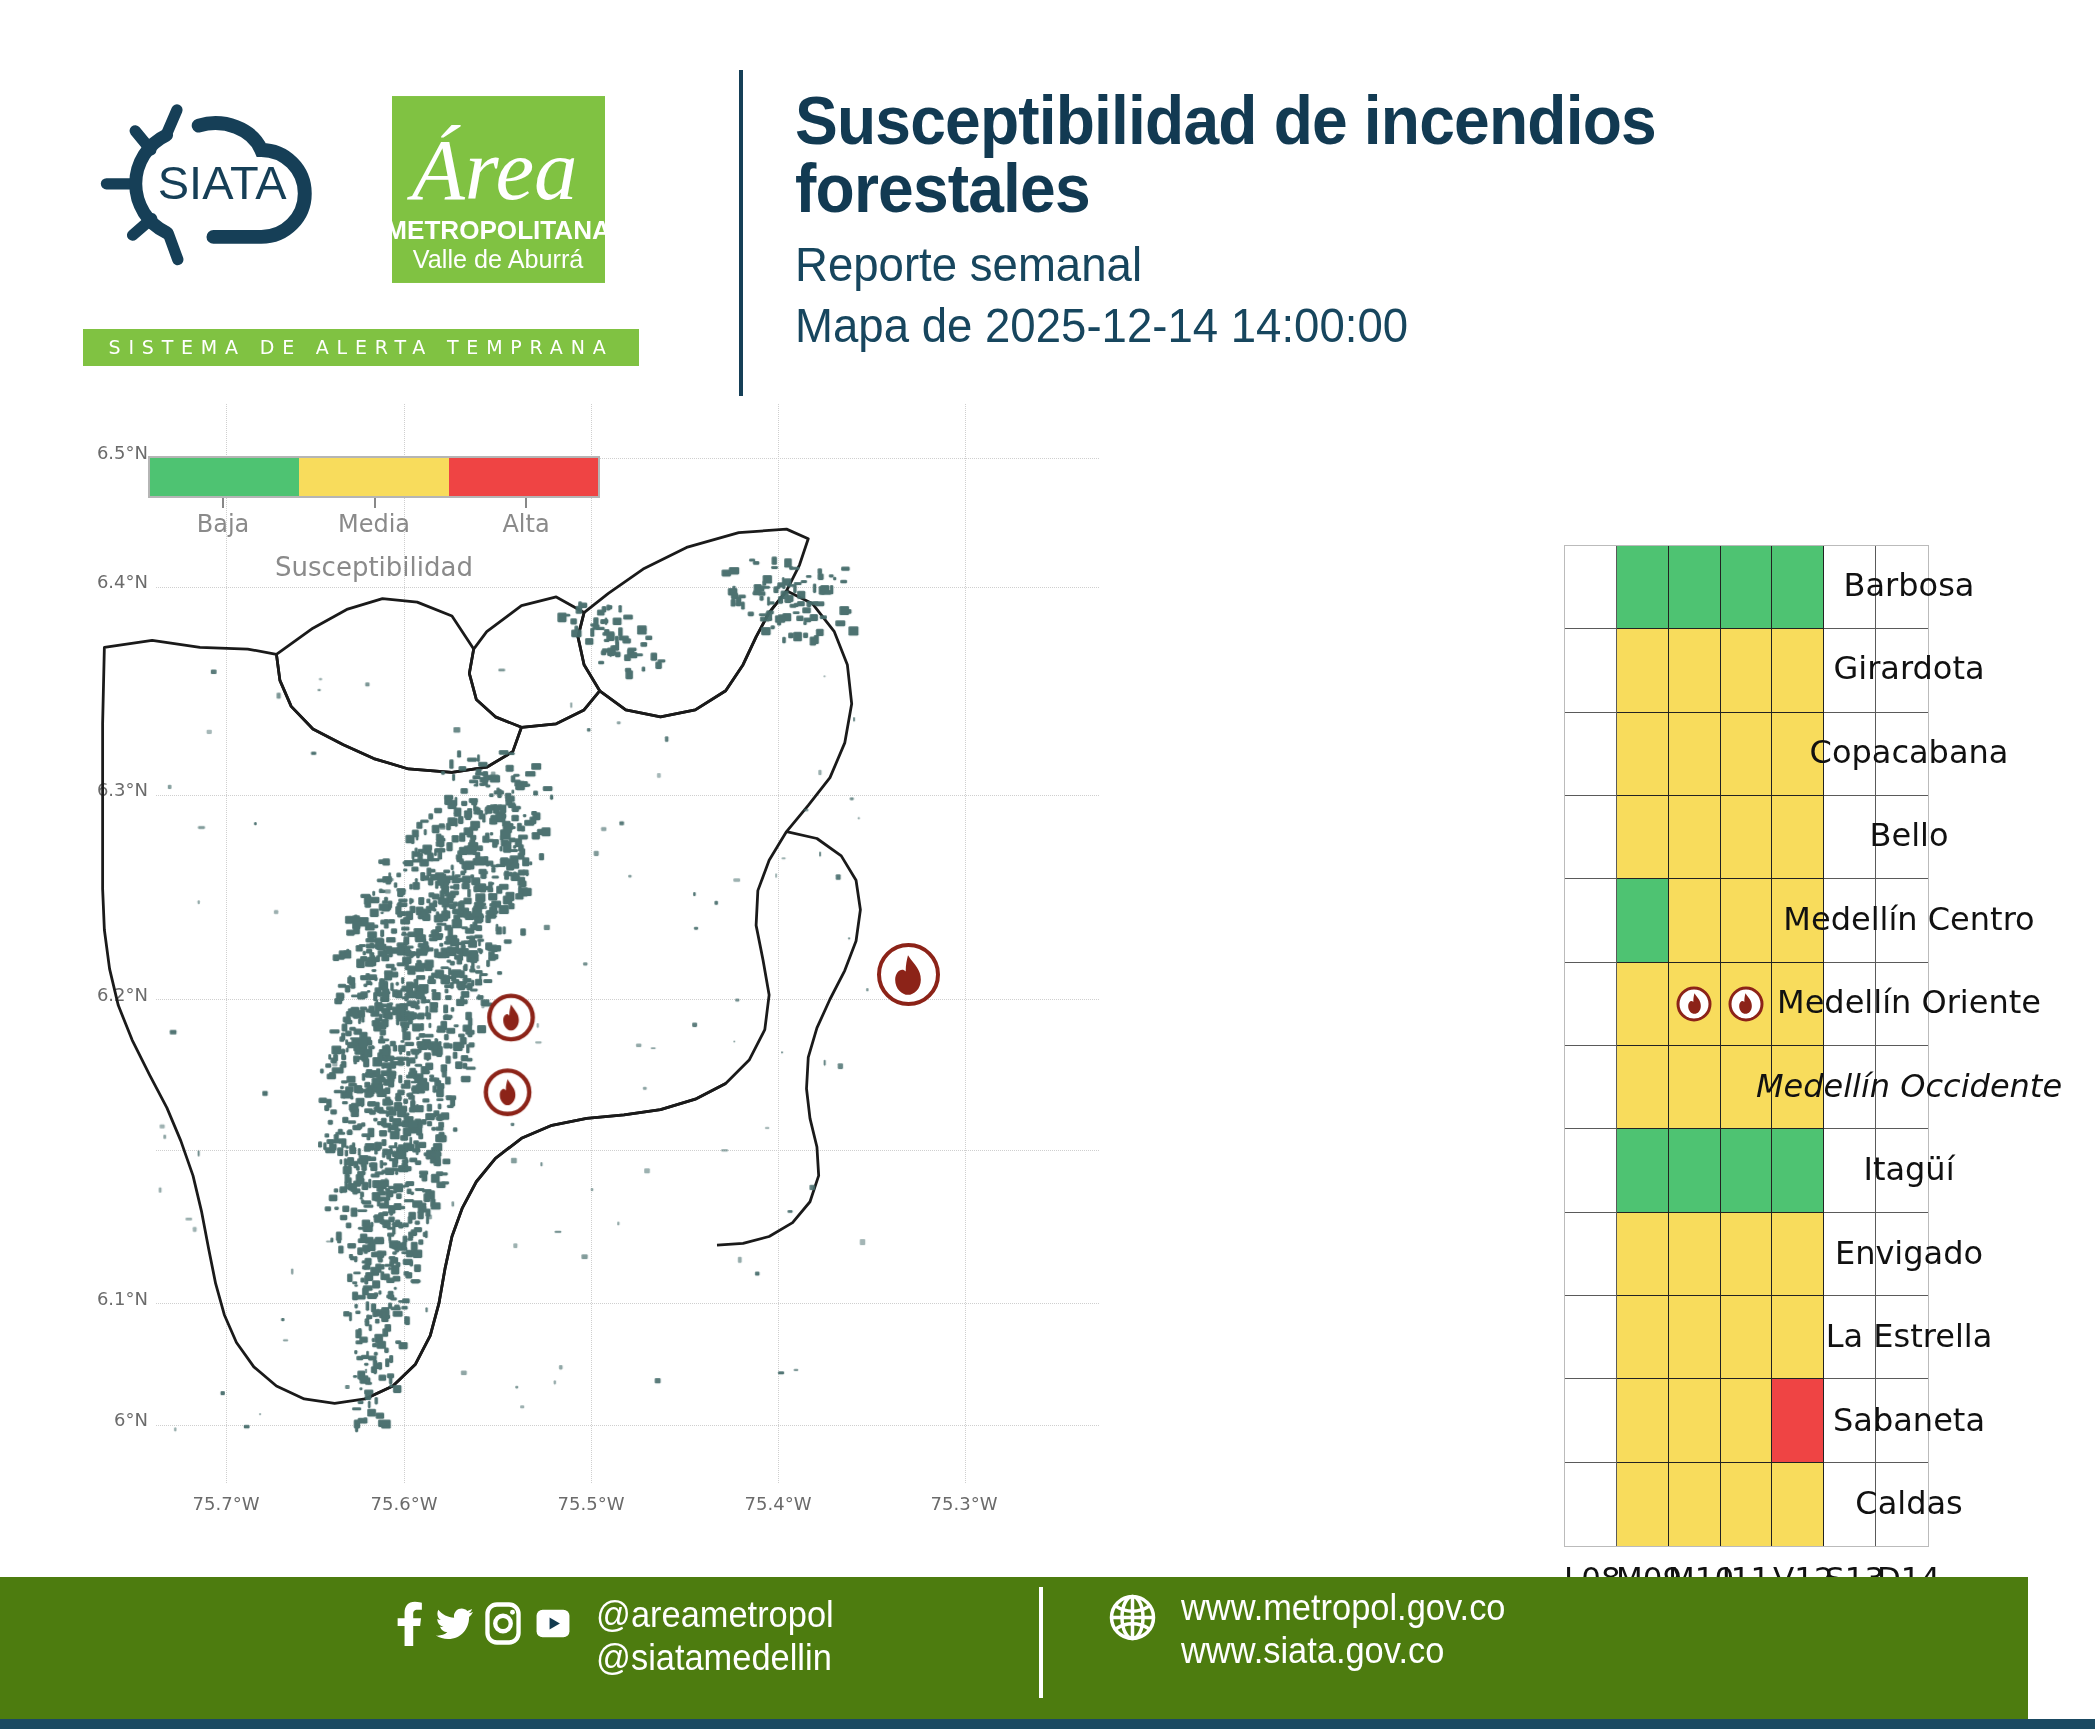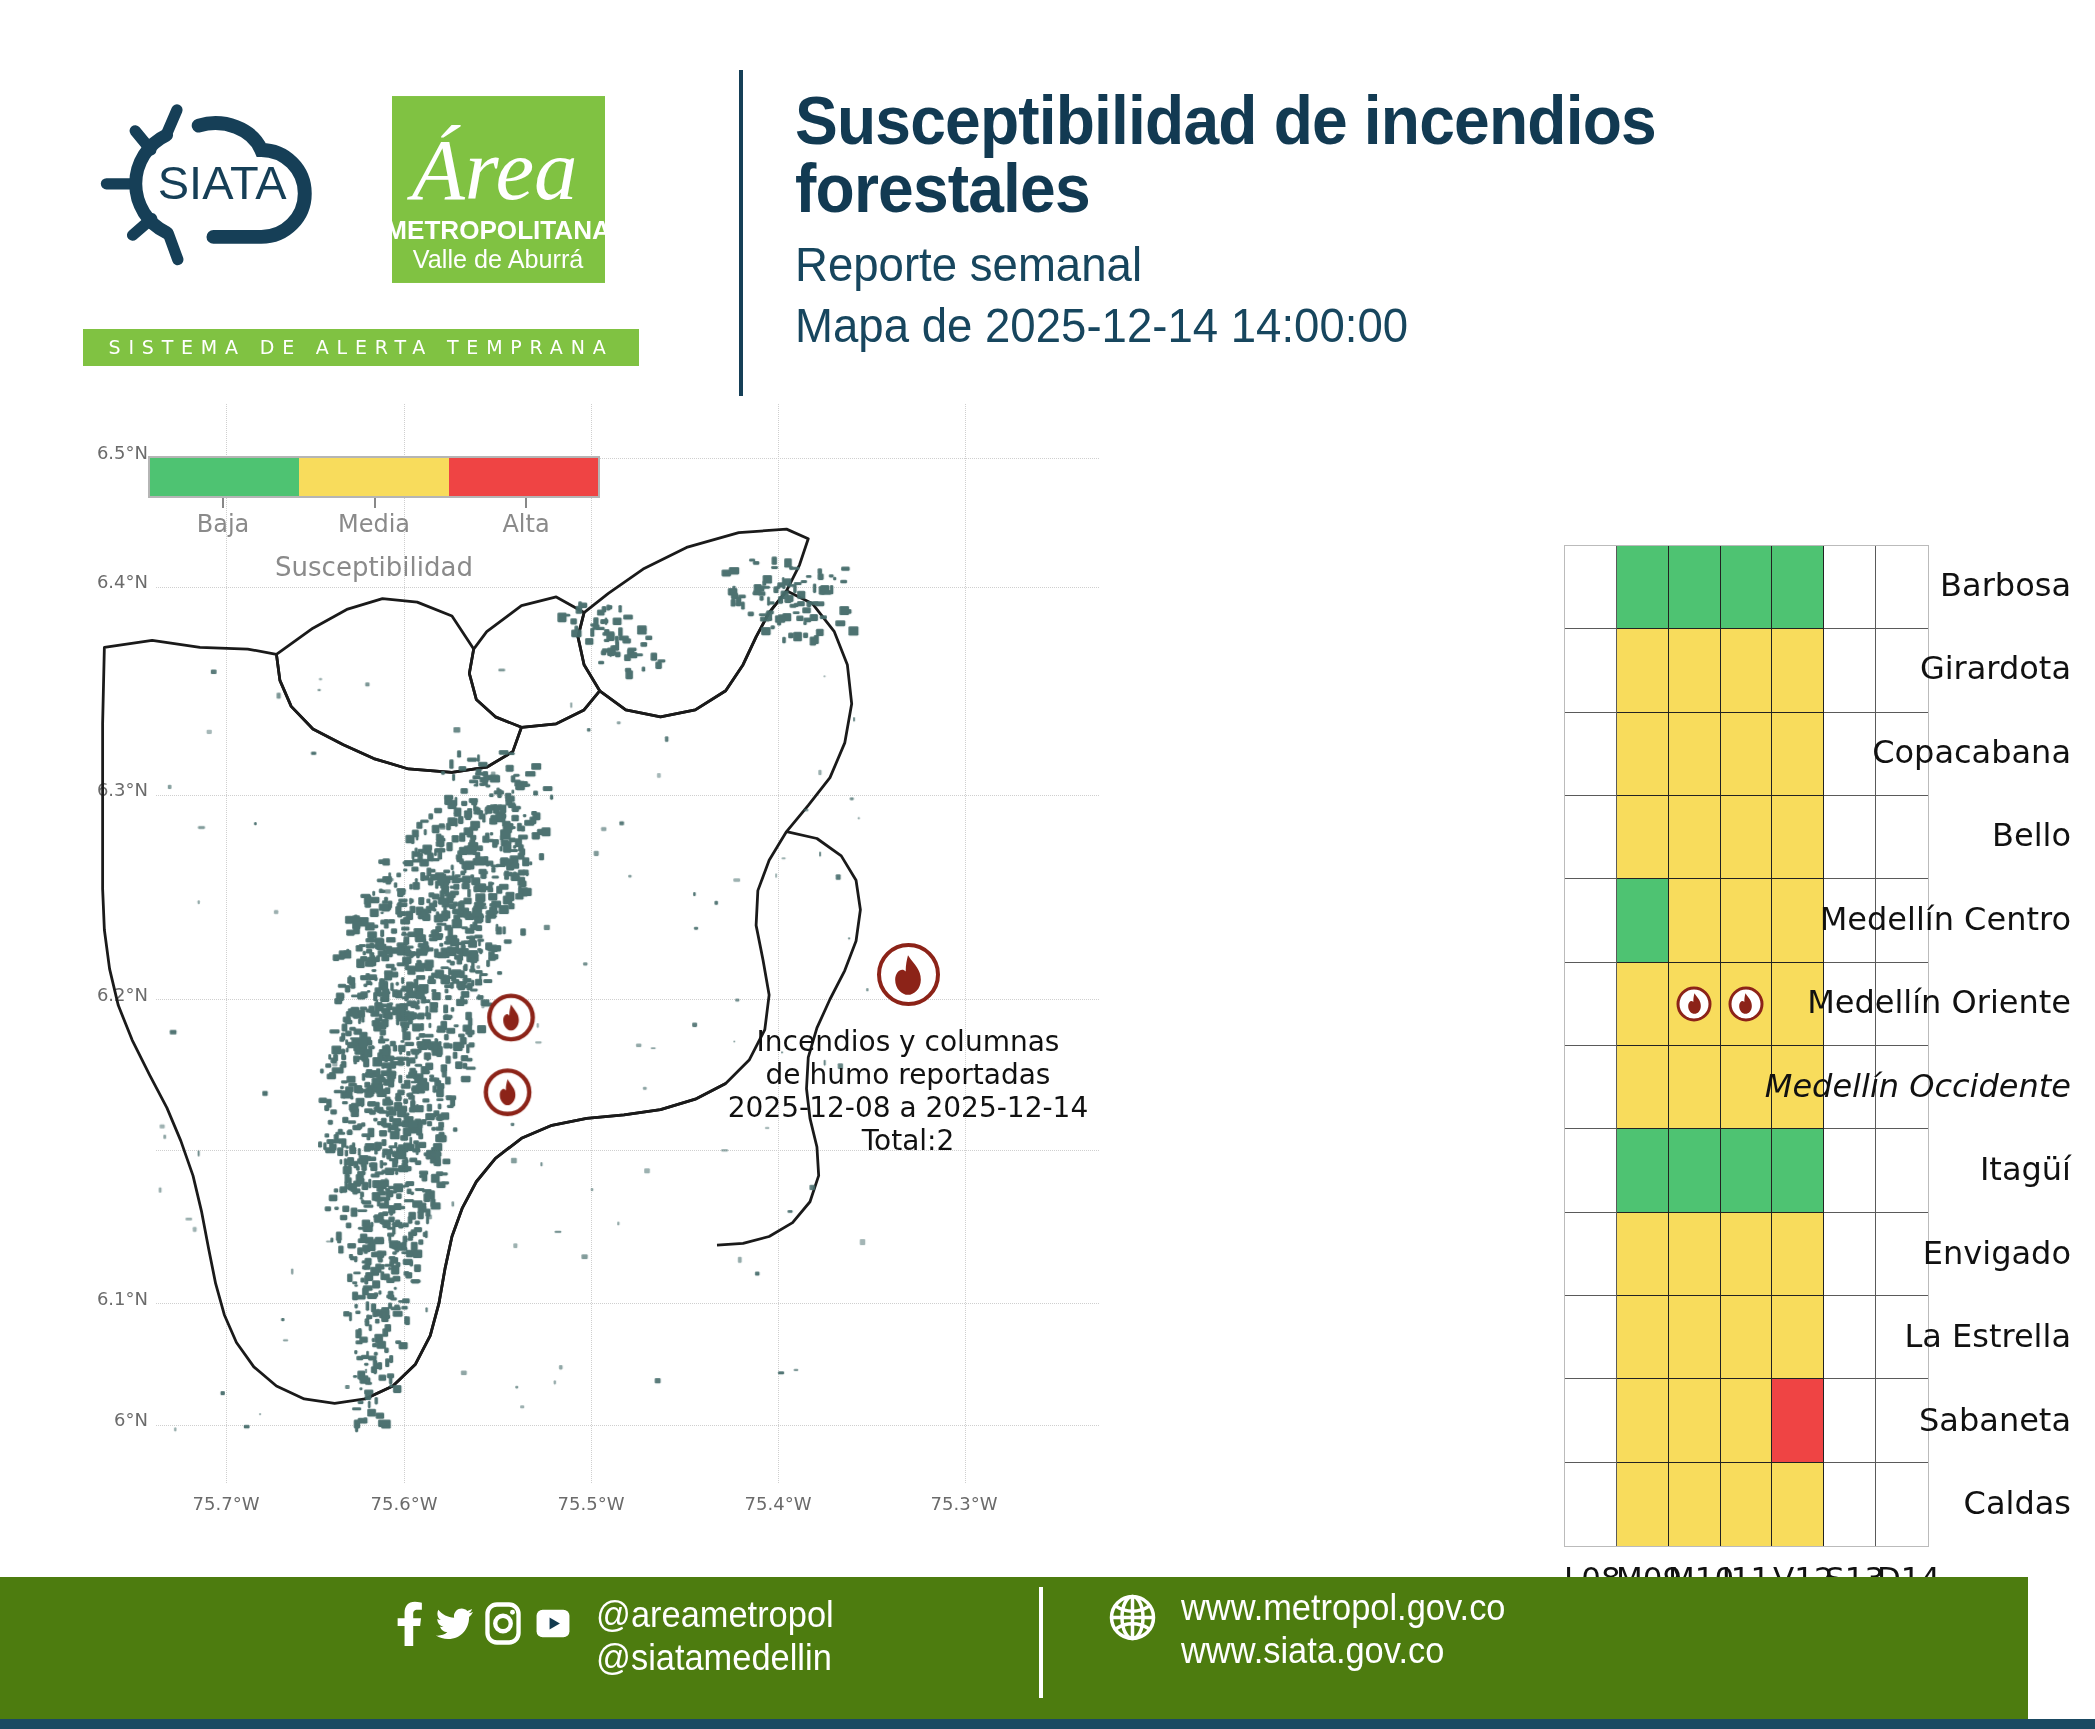--- a/index.html
+++ b/index.html
@@ -75,21 +75,21 @@
   #hm-panel { position:absolute; left:1199px; top:404px; width:896px; height:1173px; }
   #hm-title { position:absolute; left:148px; top:30px; width:730px;
      text-align:center; color:#6b6b6b; font-size:34px; line-height:1.12;
      font-family:"DejaVu Sans", sans-serif; white-space:pre-line;}
   #hm-grid { position:absolute; left:365px; top:141px; width:365px; height:1002px;
      display:grid; grid-template-columns:repeat(7,1fr); grid-template-rows:repeat(12,1fr);
      border:1.7px solid #bbb; }
   .hm-cell { border-right:1.7px solid #222; border-bottom:1.7px solid #222;
      background:#ffffff; position:relative; }
   .hm-cell:nth-child(7n) { border-right:none; }
-  .hm-ylab { position:absolute; right:0; width:348px; text-align:right;
+  .hm-ylab { position:absolute; right:0; width:348px; text-align:center;
      font-size:32px; color:#111; font-family:"DejaVu Sans", sans-serif;
      white-space:nowrap; padding-right:24px;}
   .hm-xlab { position:absolute; top:1156px; width:52px; text-align:center;
      font-size:31px; color:#111; font-family:"DejaVu Sans", sans-serif;}
   #hm-xtitle { position:absolute; left:365px; top:1204px; width:365px;
      text-align:center; font-size:33px; color:#6b6b6b;
      font-family:"DejaVu Sans", sans-serif; white-space:nowrap;}
 
   
   #footer { position:absolute; left:0; top:1577px; width:2028px; height:152px;
@@ -1987,24 +1987,20 @@
     </g>
   </svg>
 
   <div id="fire-legend">
     <span class="fire-badge">
       <svg width="42" height="42" viewBox="-16 -18 32 36">
         <path d="M0,-17 C6,-8 11,-5 11,4 C11,12 5,17 0,17 C-5,17 -11,12 -11,4
                  C-11,-3 -5,-7 -2,-3 C-2,-9 -1,-13 0,-17 Z" fill="#8C2318"></path>
       </svg>
     </span>
-    <div class="fl-text">Incendios y columnas
-de humo reportadas
-2025-12-08 a 2025-12-14
-Total:2</div>
   </div>
 
   <div class="inset" id="inset1">
     <svg viewBox="0 0 275 292" width="239" height="254">
       <rect width="275" height="292" fill="#8AAEDB"></rect>
       <path d="M62,52 L78,44 L95,40 L108,48 L120,40 L128,30 L142,34 L158,30
                L175,38 L190,34 L205,40 L228,36 L250,34 L268,40 L272,56 L258,64
                L240,60 L222,66 L215,82 L222,98 L236,110 L248,128 L252,150
                L242,168 L230,180 L236,196 L248,206 L244,222 L228,230 L212,224
                L196,228 L186,244 L172,258 L158,270 L140,278 L122,286 L104,290

